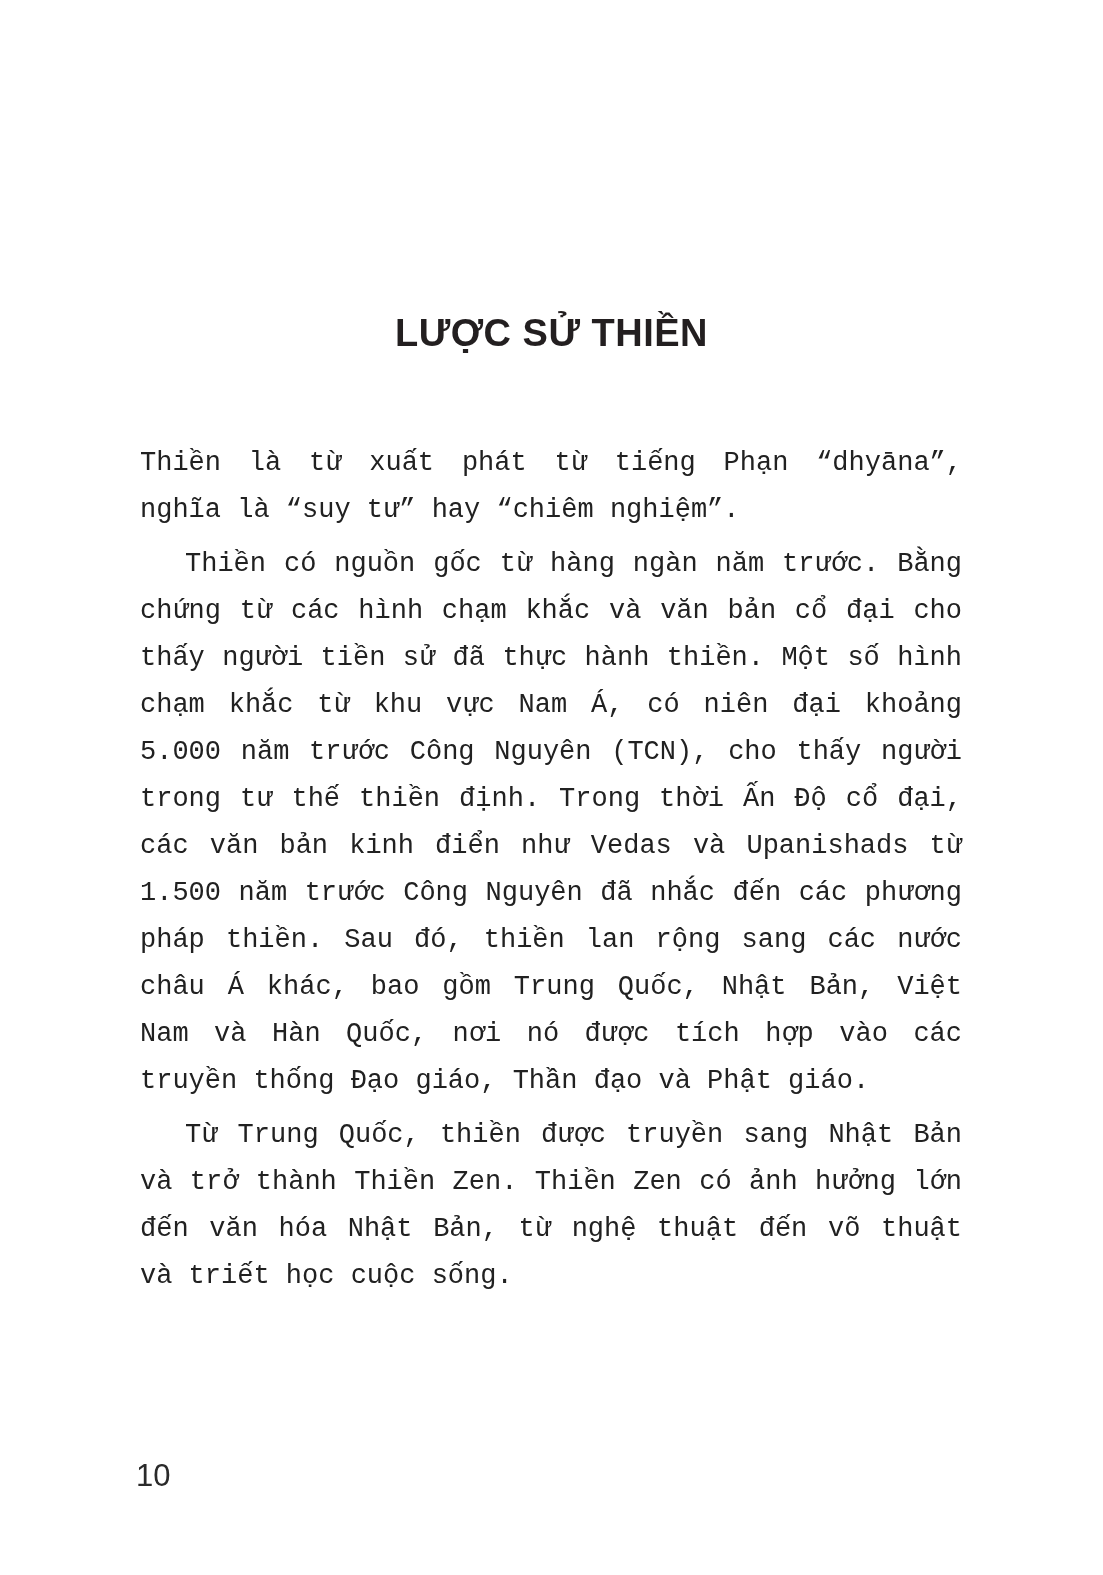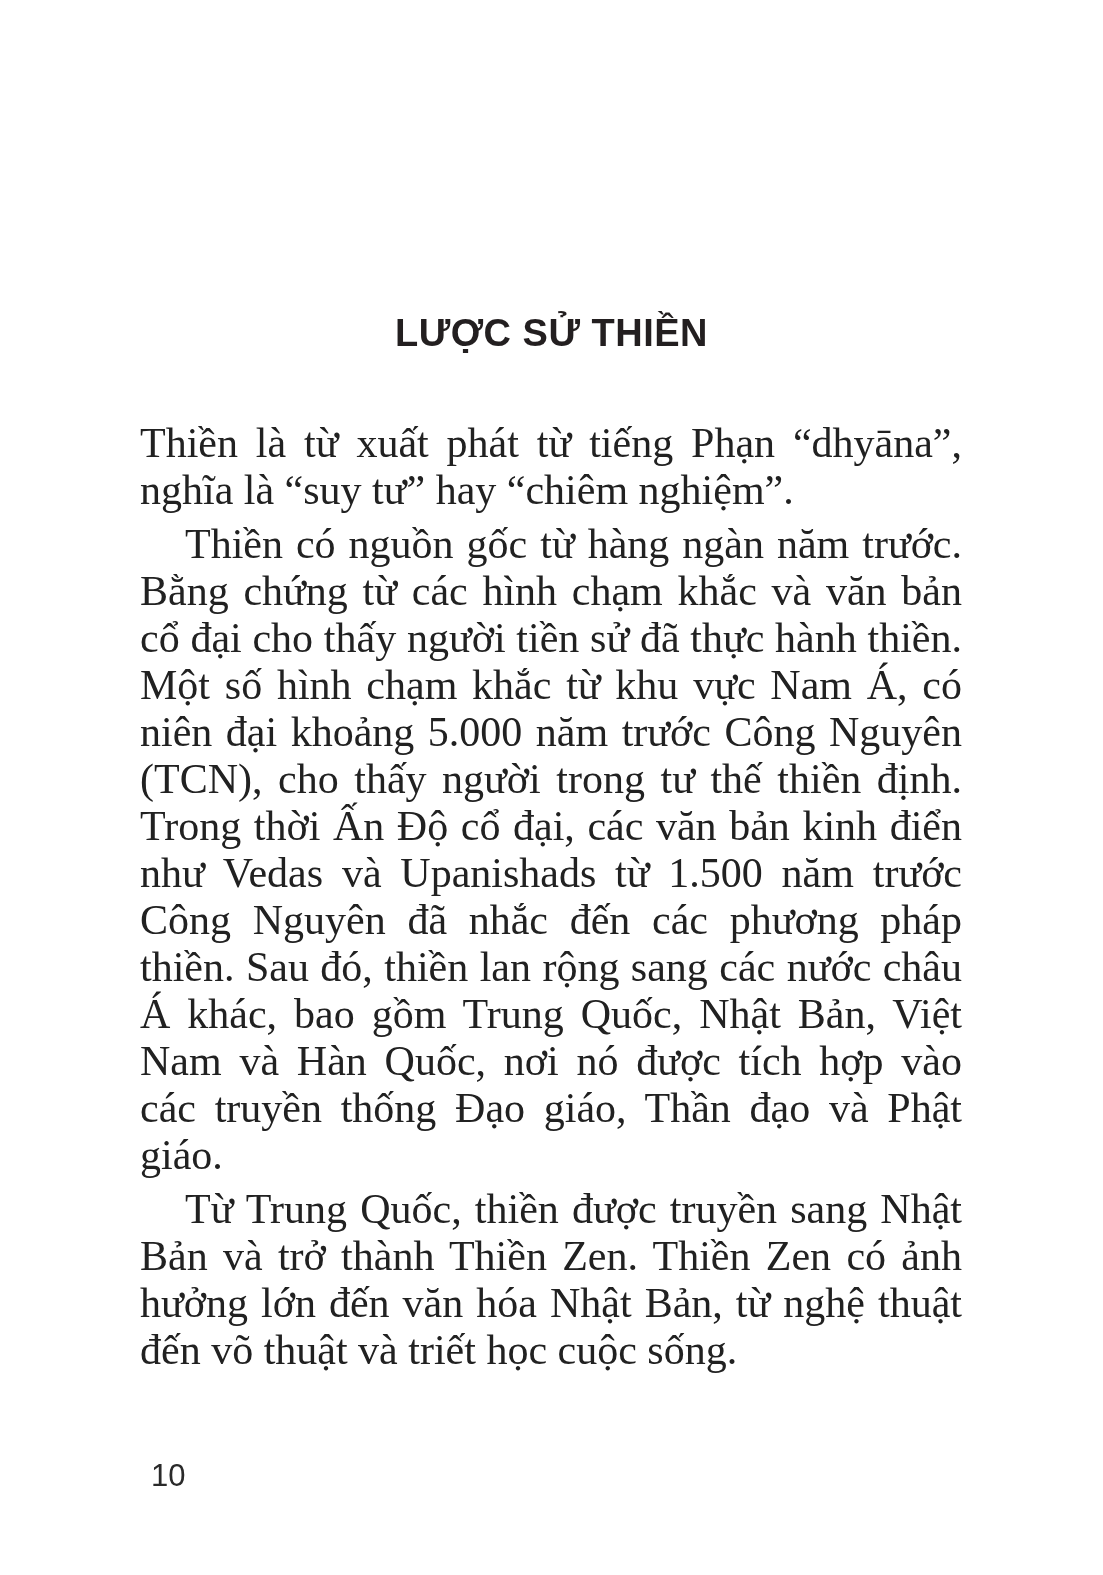--- a/index.html
+++ b/index.html
@@ -23,42 +23,42 @@
     text-align: center;
     font-family: "Liberation Sans", sans-serif;
     font-weight: 700;
     font-size: 38px;
     line-height: 62px;
     letter-spacing: 0.5px;
     color: #231f20;
   }
 
   .body-text {
-    margin-top: 56px;
+    margin-top: 76px;
     margin-left: 140px;
     width: 822px;
-    font-family: Liberation Serif, serif;
-    font-size: 42px;
+    font-family: Liberation Mono, monospace;
+    font-size: 27px;
     line-height: 47px;
     color: #212121;
     text-align: justify;
   }
 
   .body-text p {
     margin: 0;
   }
 
   .body-text p + p {
     text-indent: 45px;
     margin-top: 7px;
   }
 
   .page-number {
     position: absolute;
-    left: 151px;
+    left: 136px;
     top: 1458px;
     font-family: "Liberation Sans", sans-serif;
     font-size: 31px;
     color: #2a2a2a;
   }
 </style>
 </head>
 <body>
 
 <div class="page">

